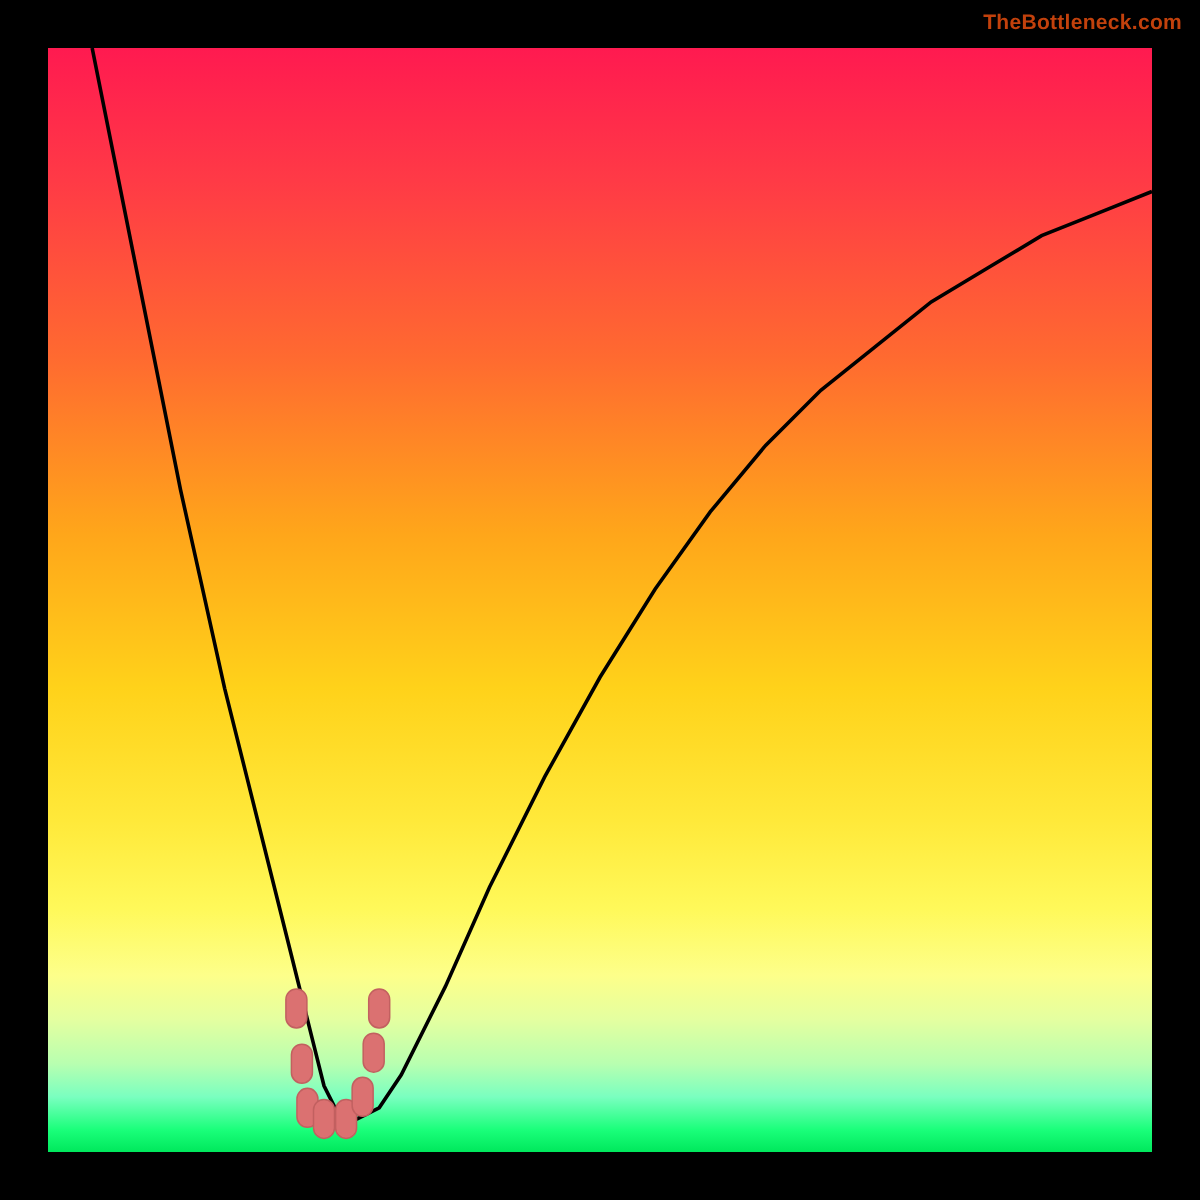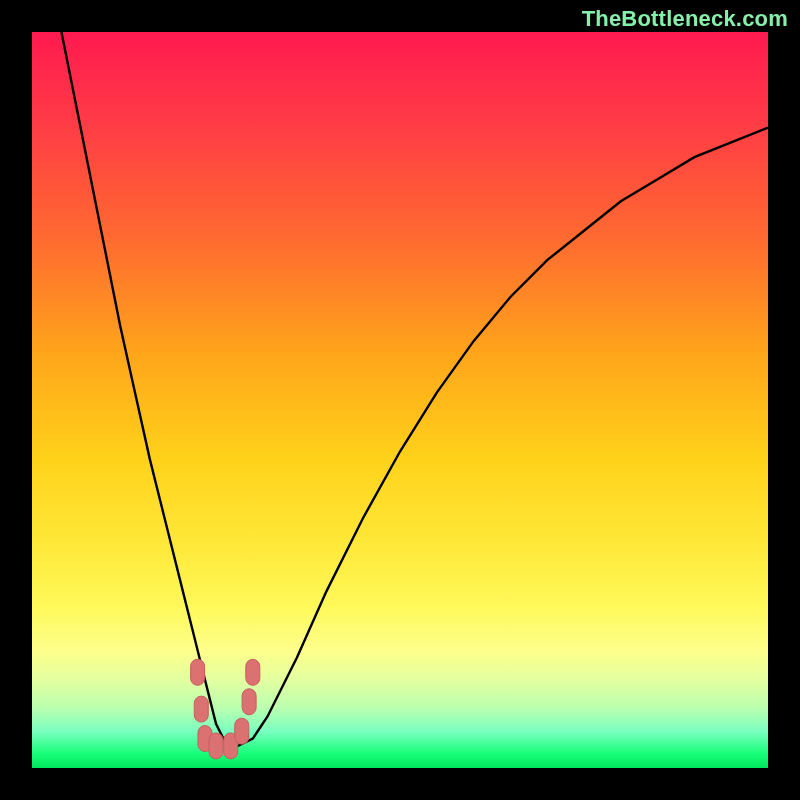--- a/index.html
+++ b/index.html
@@ -36,23 +36,23 @@
       #7affc0 95%,
       #1aff7a 98%,
       #00e85c 100%
     );
   }
   .attribution {
     position: absolute;
     top: 6px;
     right: 12px;
     font-family: Arial, Helvetica, sans-serif;
-    font-size: 22px;
+    font-size: 14px;
     font-weight: 600;
-    color: #86efac;
+    color: #c2410c;
     letter-spacing: 0.2px;
   }
   svg.curve {
     position: absolute;
     left: 0;
     top: 0;
     width: 736px;
     height: 736px;
   }
   .marker {

